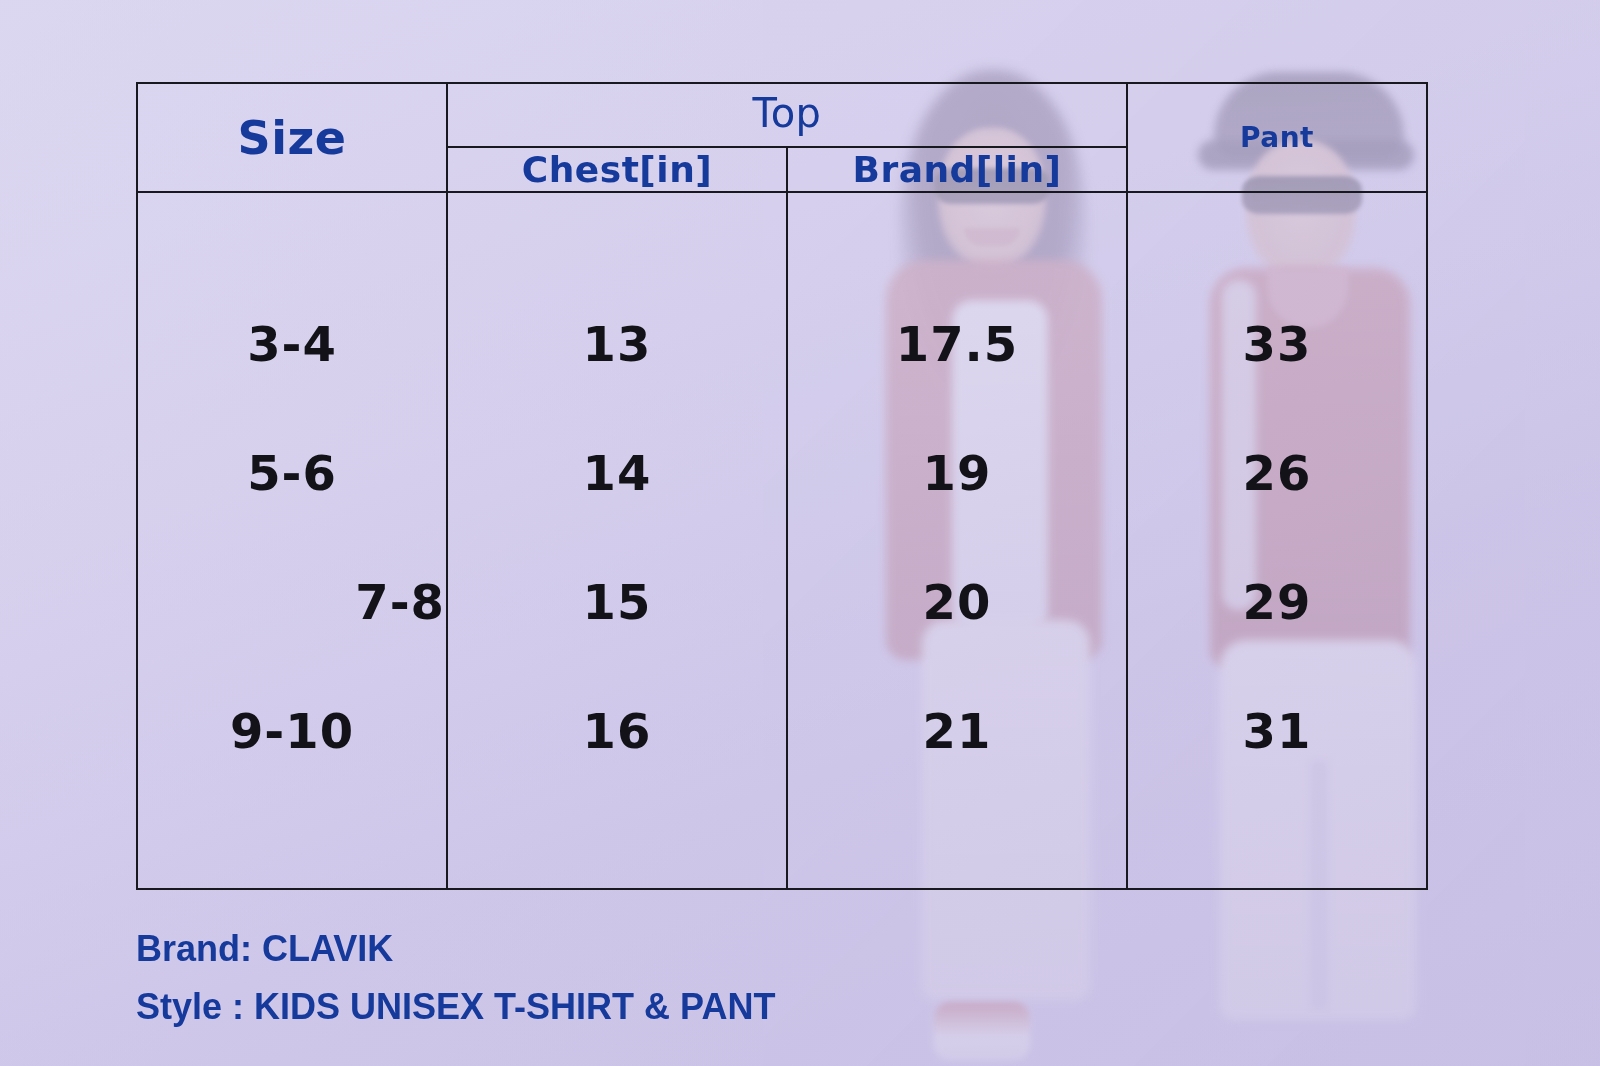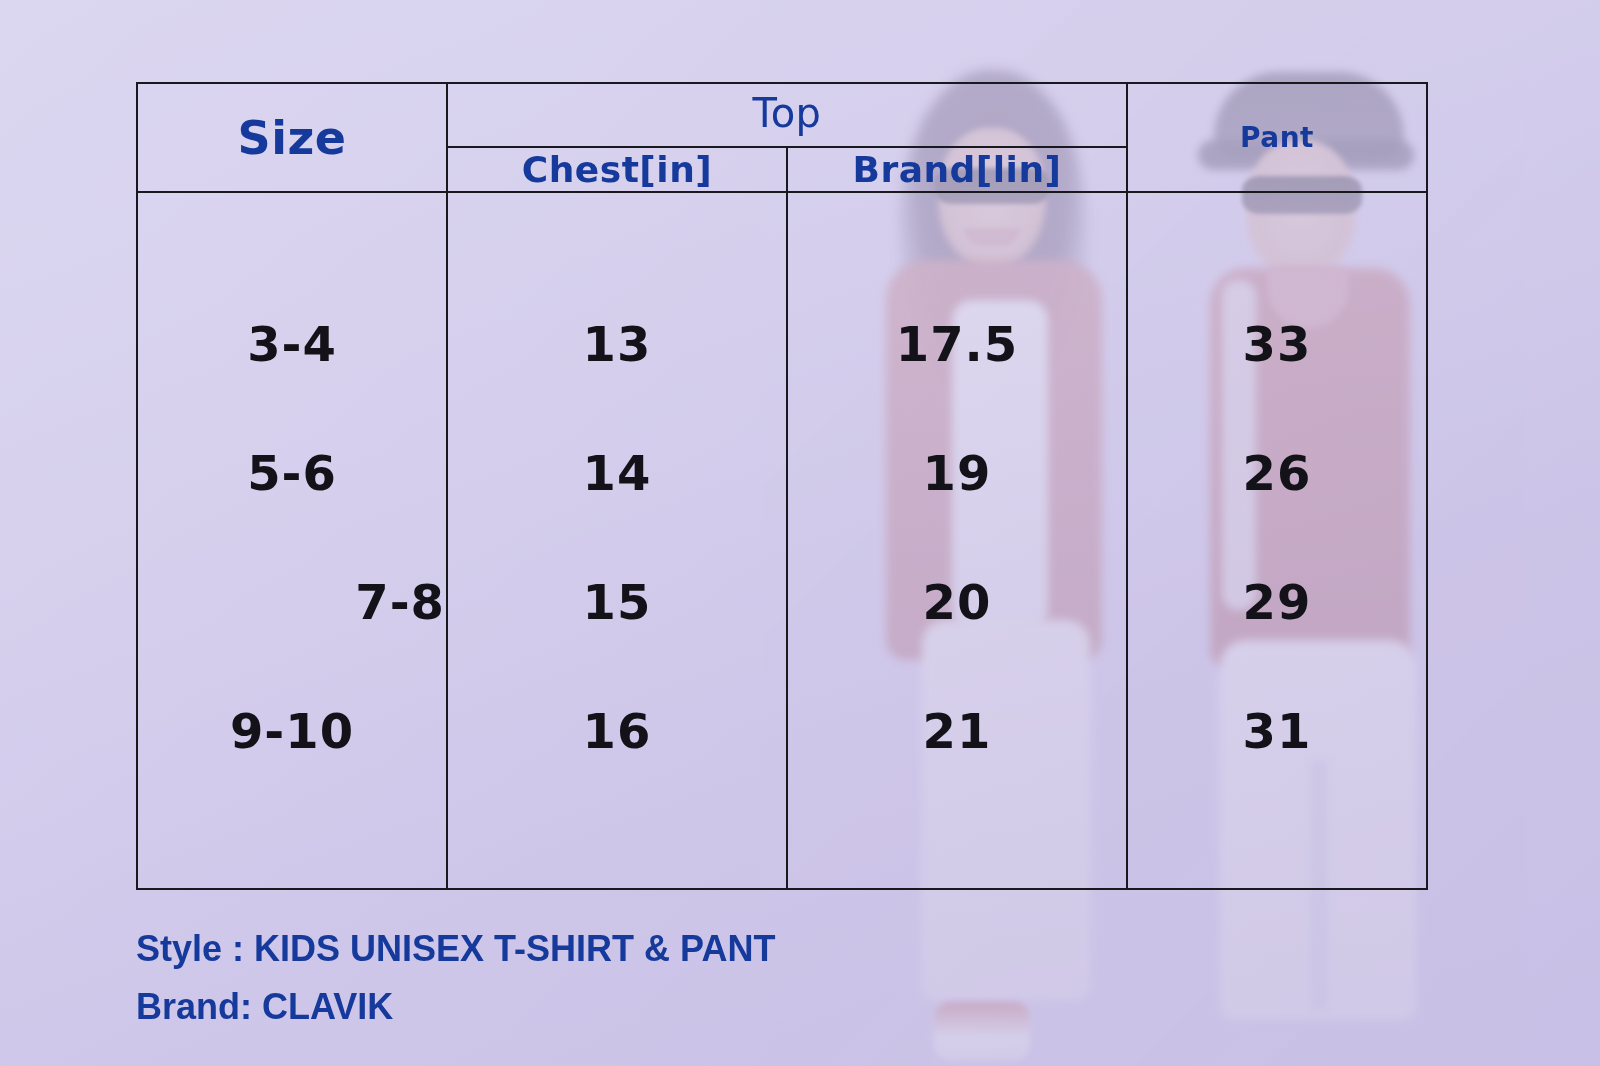--- a/index.html
+++ b/index.html
@@ -354,18 +354,18 @@
           <td class="spacer" style="border-top:none;"></td>
           <td class="spacer" style="border-top:none;"></td>
           <td class="spacer" style="border-top:none;"></td>
         </tr>
       </tbody>
     </table>
   </div>
 
   <div class="footer">
     <div class="footer-left">
+      <div>Brand: CLAVIK</div>
       <div>Style : KIDS UNISEX T-SHIRT &amp; PANT</div>
-      <div>Brand: CLAVIK</div>
     </div>
   </div>
 
 </div>
 
 </body></html>

